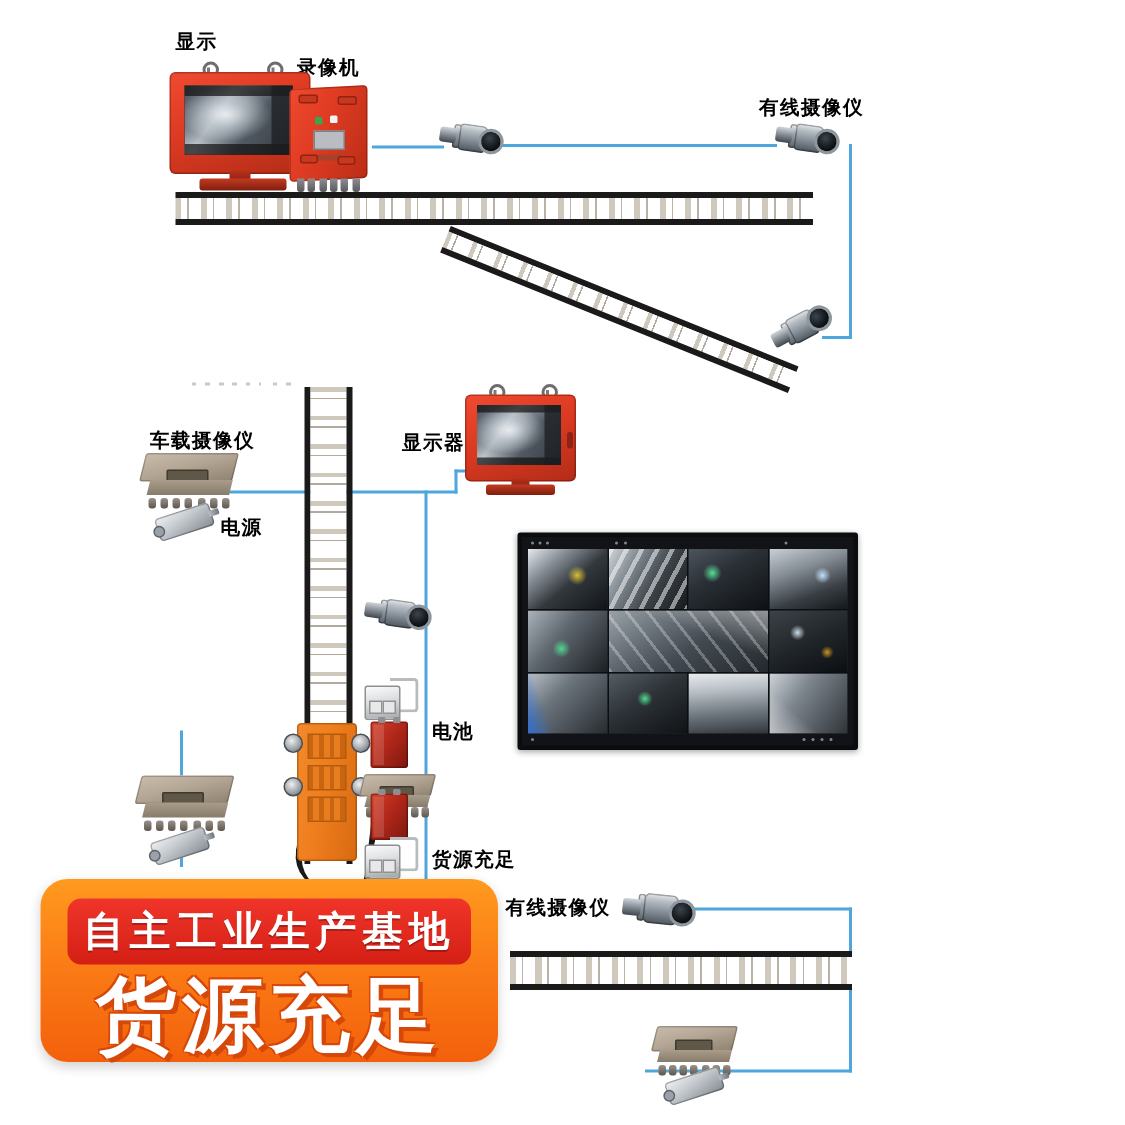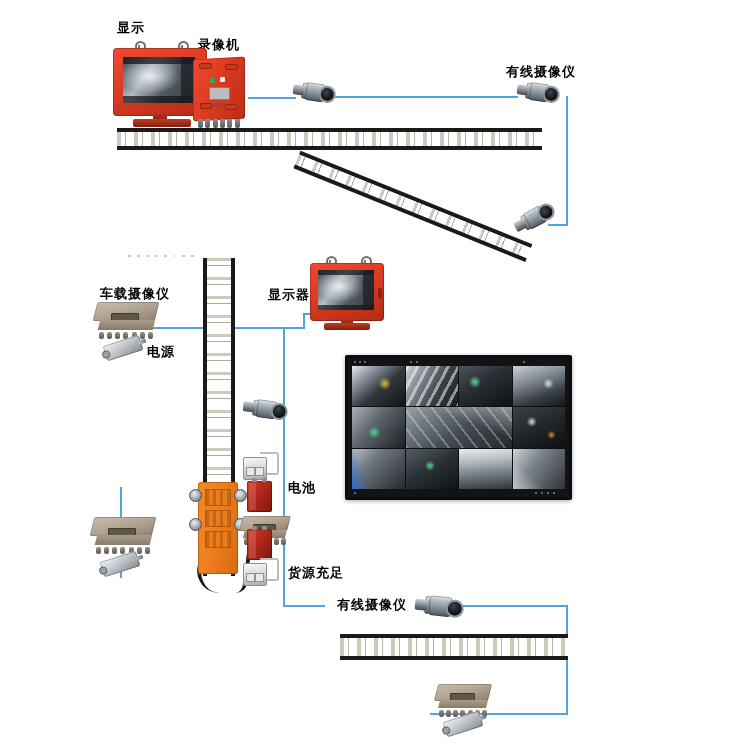--- a/index.html
+++ b/index.html
@@ -553,14 +553,22 @@
         <i></i>
         <i></i>
       </div>
   </div>
   <div class="psu" style="left:444px;top:716px;width:38px;height:16px;">
     <div class="b"></div>
     <div class="cap" style="left:-3px;top:5px;"></div>
     <div class="tip" style="right:-5px;top:6px;"></div>
   </div>
 
+  <div class="promo" style="left:27px;top:586px;width:305px;height:122px;">
+    <div class="ribbon">
+      <span>自主工业生产基地</span>
+    </div>
+    <div class="big">
+      <span>货源充足</span>
+    </div>
+  </div>
 
 </div>
 
 </body></html>

